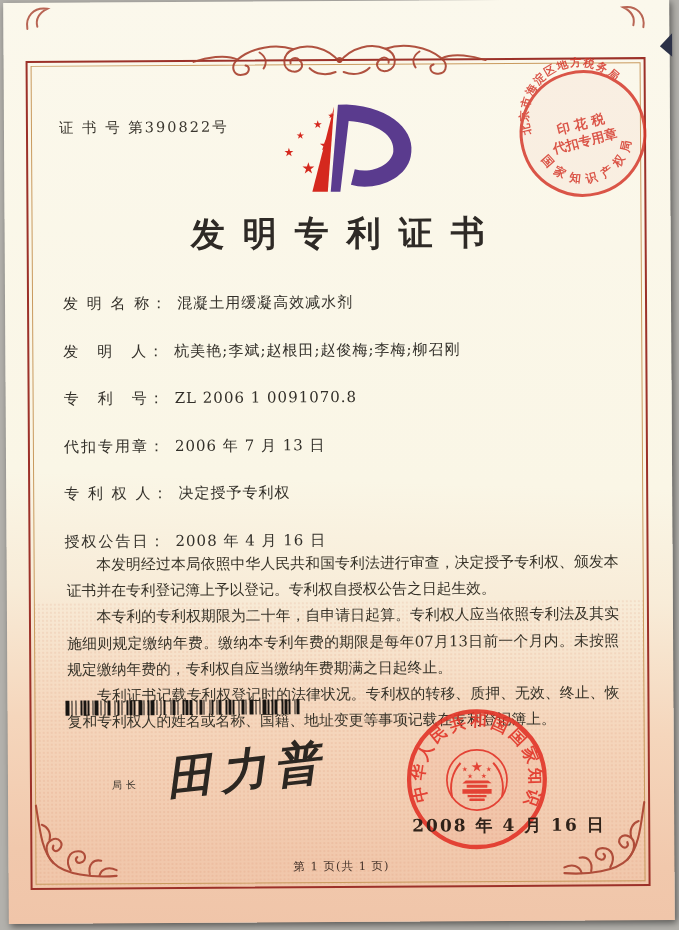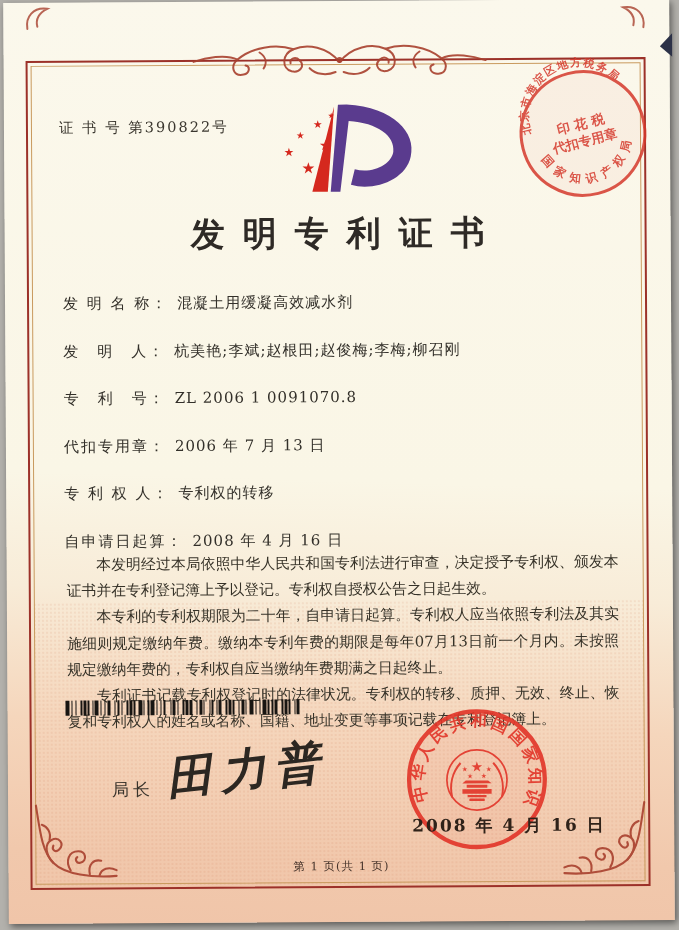--- a/index.html
+++ b/index.html
@@ -36,21 +36,21 @@
   .title{position:absolute;left:0;right:0;top:210px;text-align:center;
     font-size:34px;font-weight:700;color:#2e2a26;letter-spacing:18px;text-indent:18px;}
   .field{position:absolute;left:58px;font-size:15px;color:#33302a;white-space:nowrap;}
   .field .lbl{letter-spacing:2px;margin-right:9px;}
   .field .val{letter-spacing:1px;}
   .f0{top:292px;} .f1{top:340px;} .f2{top:387px;} .f3{top:435px;} .f4{top:482px;} .f5{top:530px;}
   .body-text{position:absolute;left:60px;right:54px;top:549px;font-size:14.8px;
     line-height:26.2px;text-align:justify;color:#363228;}
   .body-text p{margin:0;text-indent:2em;}
   .barcode{position:absolute;left:58px;top:698px;width:326px;height:15px;display:flex;align-items:stretch;}
-  .sig-label{position:absolute;left:104px;top:776px;font-size:17px;letter-spacing:4px;color:#3a342c;}
+  .sig-label{position:absolute;left:104px;top:776px;font-size:10px;letter-spacing:4px;color:#3a342c;}
   .sig-name{position:absolute;left:158px;top:738px;font-size:46px;font-style:italic;font-weight:600;
     letter-spacing:8px;color:#2c2722;transform:rotate(-6deg);}
   .seal{position:absolute;left:396px;top:706px;width:146px;height:146px;opacity:.9;z-index:5;}
   .seal-date{position:absolute;left:404px;top:814px;font-size:17px;font-weight:700;
     letter-spacing:2px;color:#2f2219;z-index:6;}
   .footer{position:absolute;left:0;right:0;top:858px;text-align:center;
     font-size:11.5px;letter-spacing:1px;color:#45332a;}
 </style>
 </head>
 <body>
@@ -147,24 +147,24 @@
   <div class="field f1">
     <span class="lbl">发　明　人：</span><span class="val">杭美艳;李斌;赵根田;赵俊梅;李梅;柳召刚</span>
   </div>
   <div class="field f2">
     <span class="lbl">专　利　号：</span><span class="val">ZL 2006 1 0091070.8</span>
   </div>
   <div class="field f3">
     <span class="lbl">代扣专用章：</span><span class="val">2006 年 7 月 13 日</span>
   </div>
   <div class="field f4">
-    <span class="lbl">专 利 权 人：</span><span class="val">专利权的转移</span>
+    <span class="lbl">专 利 权 人：</span><span class="val">决定授予专利权</span>
   </div>
   <div class="field f5">
-    <span class="lbl">自申请日起算：</span><span class="val">2008 年 4 月 16 日</span>
+    <span class="lbl">授权公告日：</span><span class="val">2008 年 4 月 16 日</span>
   </div>
 
   <div class="body-text">
     <p>本发明经过本局依照中华人民共和国专利法进行审查，决定授予专利权、颁发本证书并在专利登记簿上予以登记。专利权自授权公告之日起生效。</p>
     <p>本专利的专利权期限为二十年，自申请日起算。专利权人应当依照专利法及其实施细则规定缴纳年费。缴纳本专利年费的期限是每年07月13日前一个月内。未按照规定缴纳年费的，专利权自应当缴纳年费期满之日起终止。</p>
     <p>专利证书记载专利权登记时的法律状况。专利权的转移、质押、无效、终止、恢复和专利权人的姓名或名称、国籍、地址变更等事项记载在专利登记簿上。</p>
   </div>
 
   <div class="barcode">
       <span style="flex: 0 0 auto; width: 4.2px; background: rgb(24, 21, 18);"></span>

